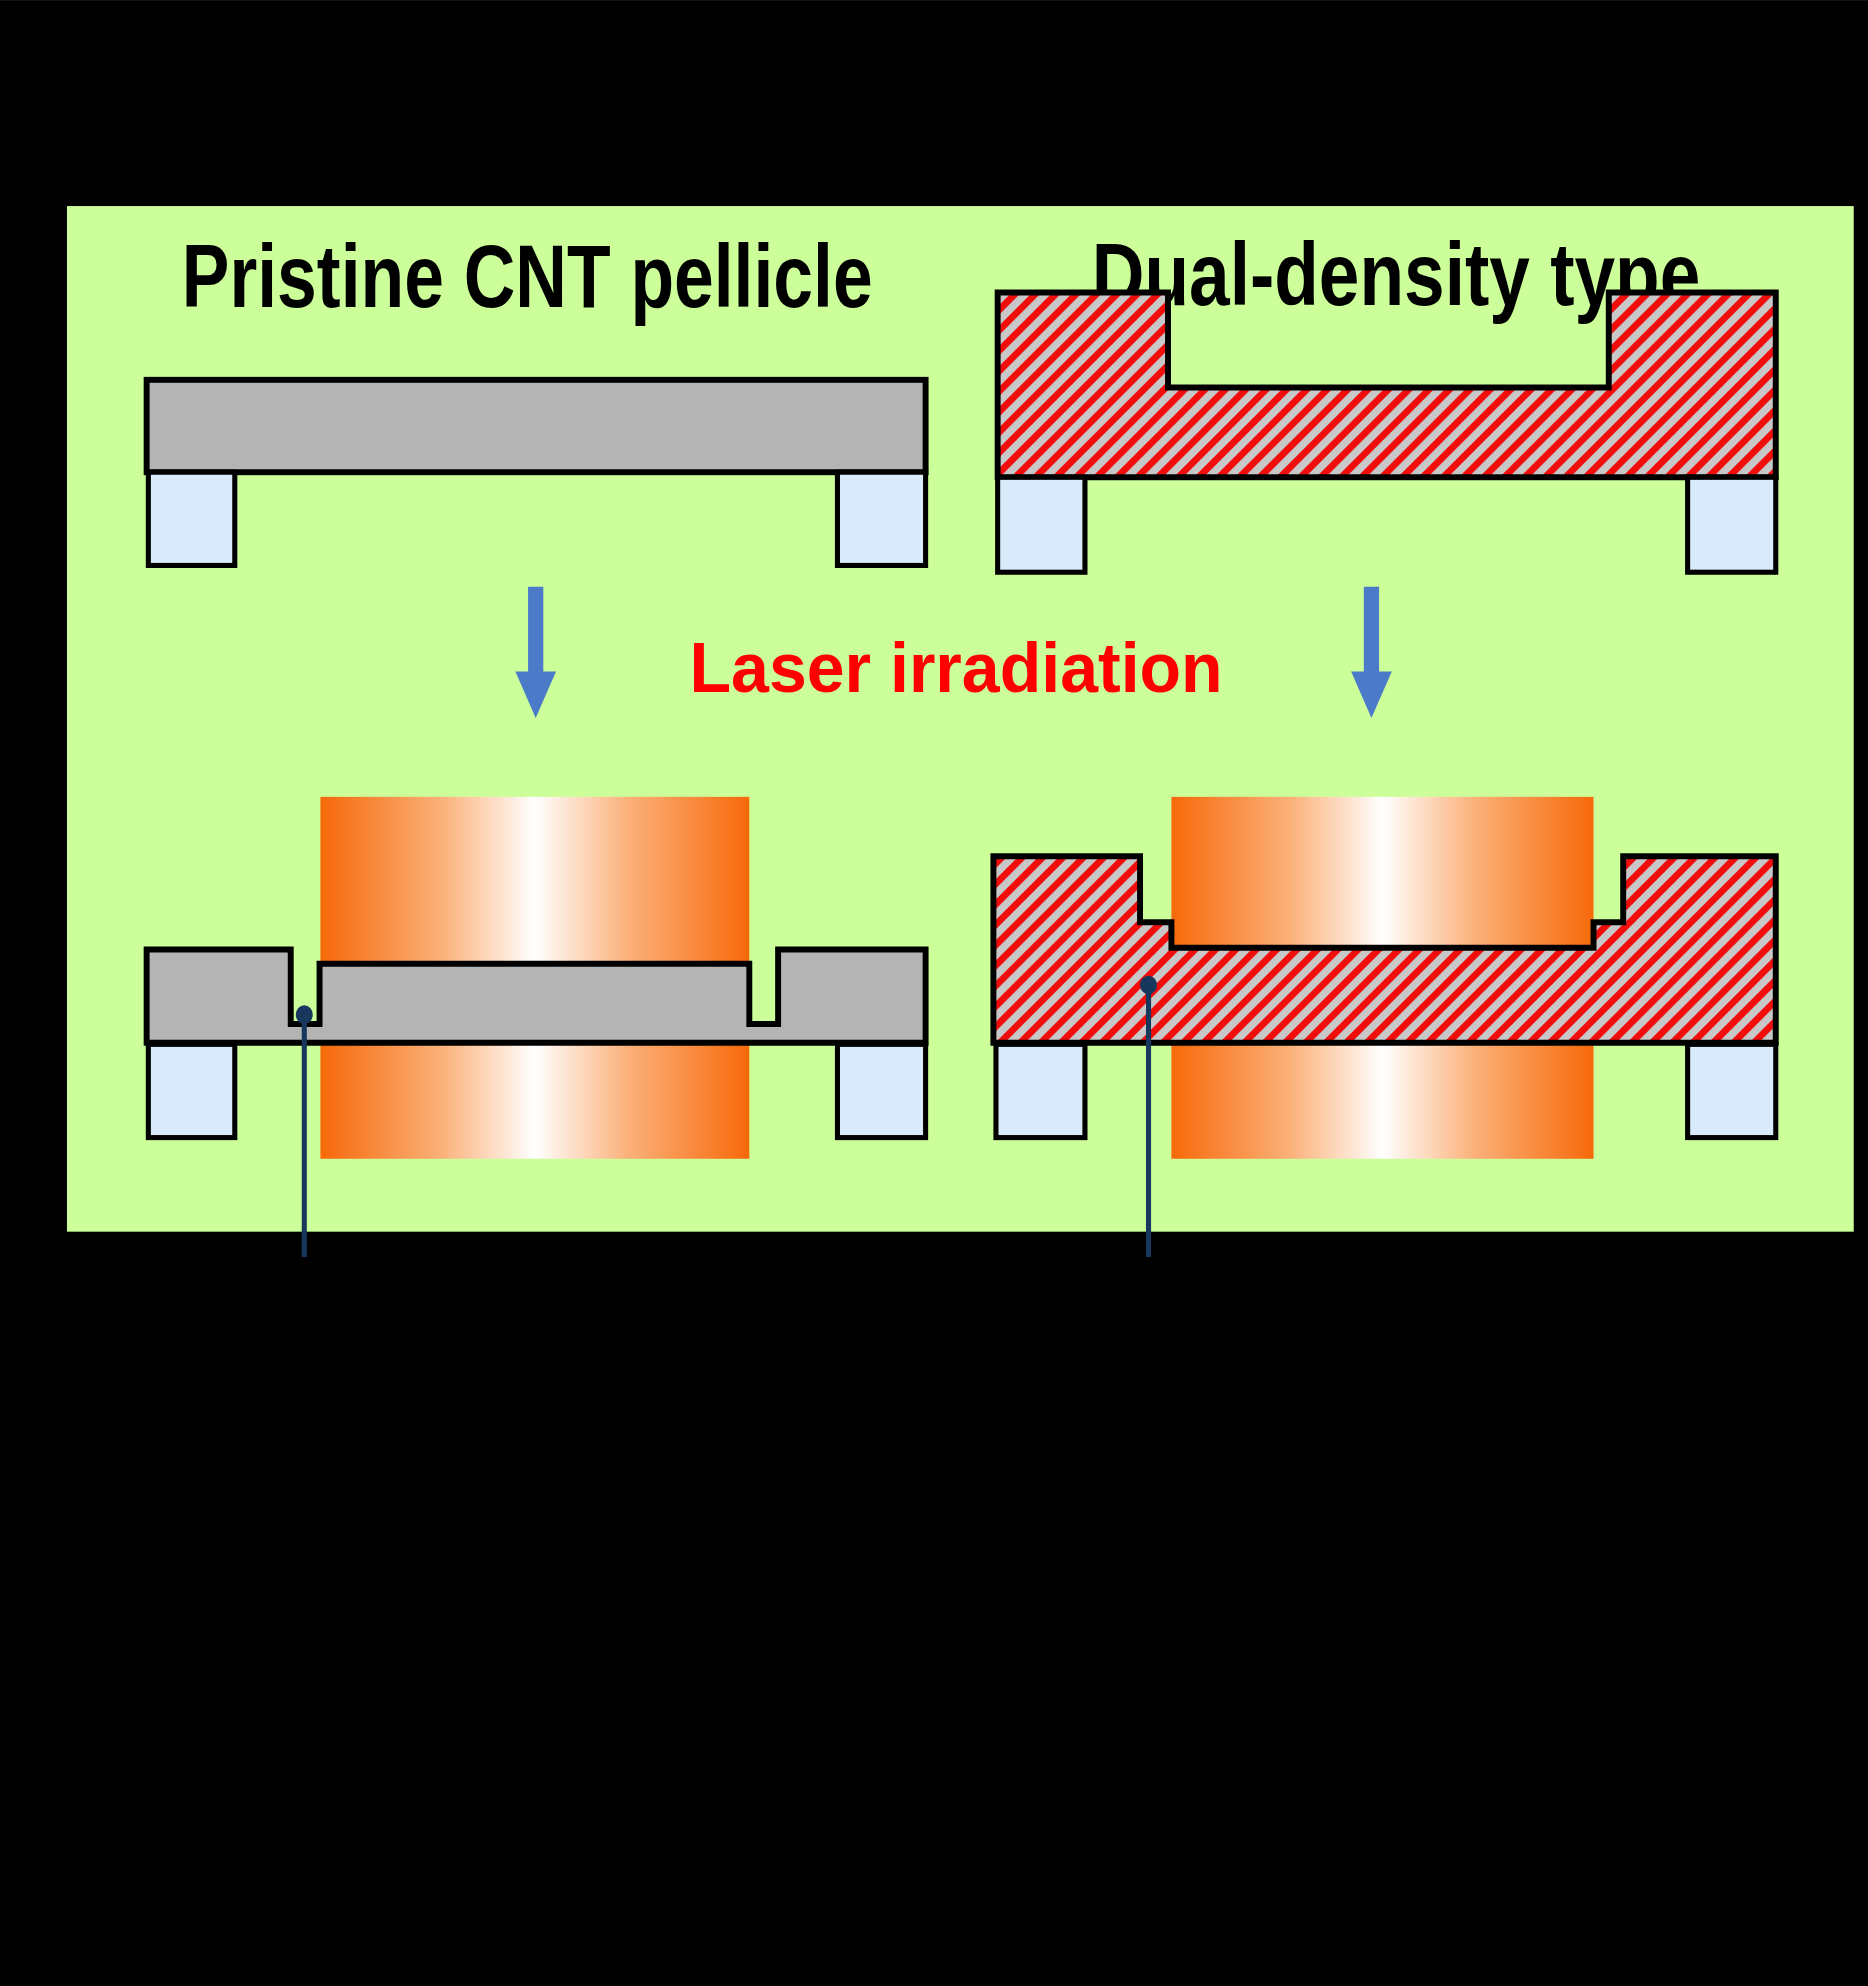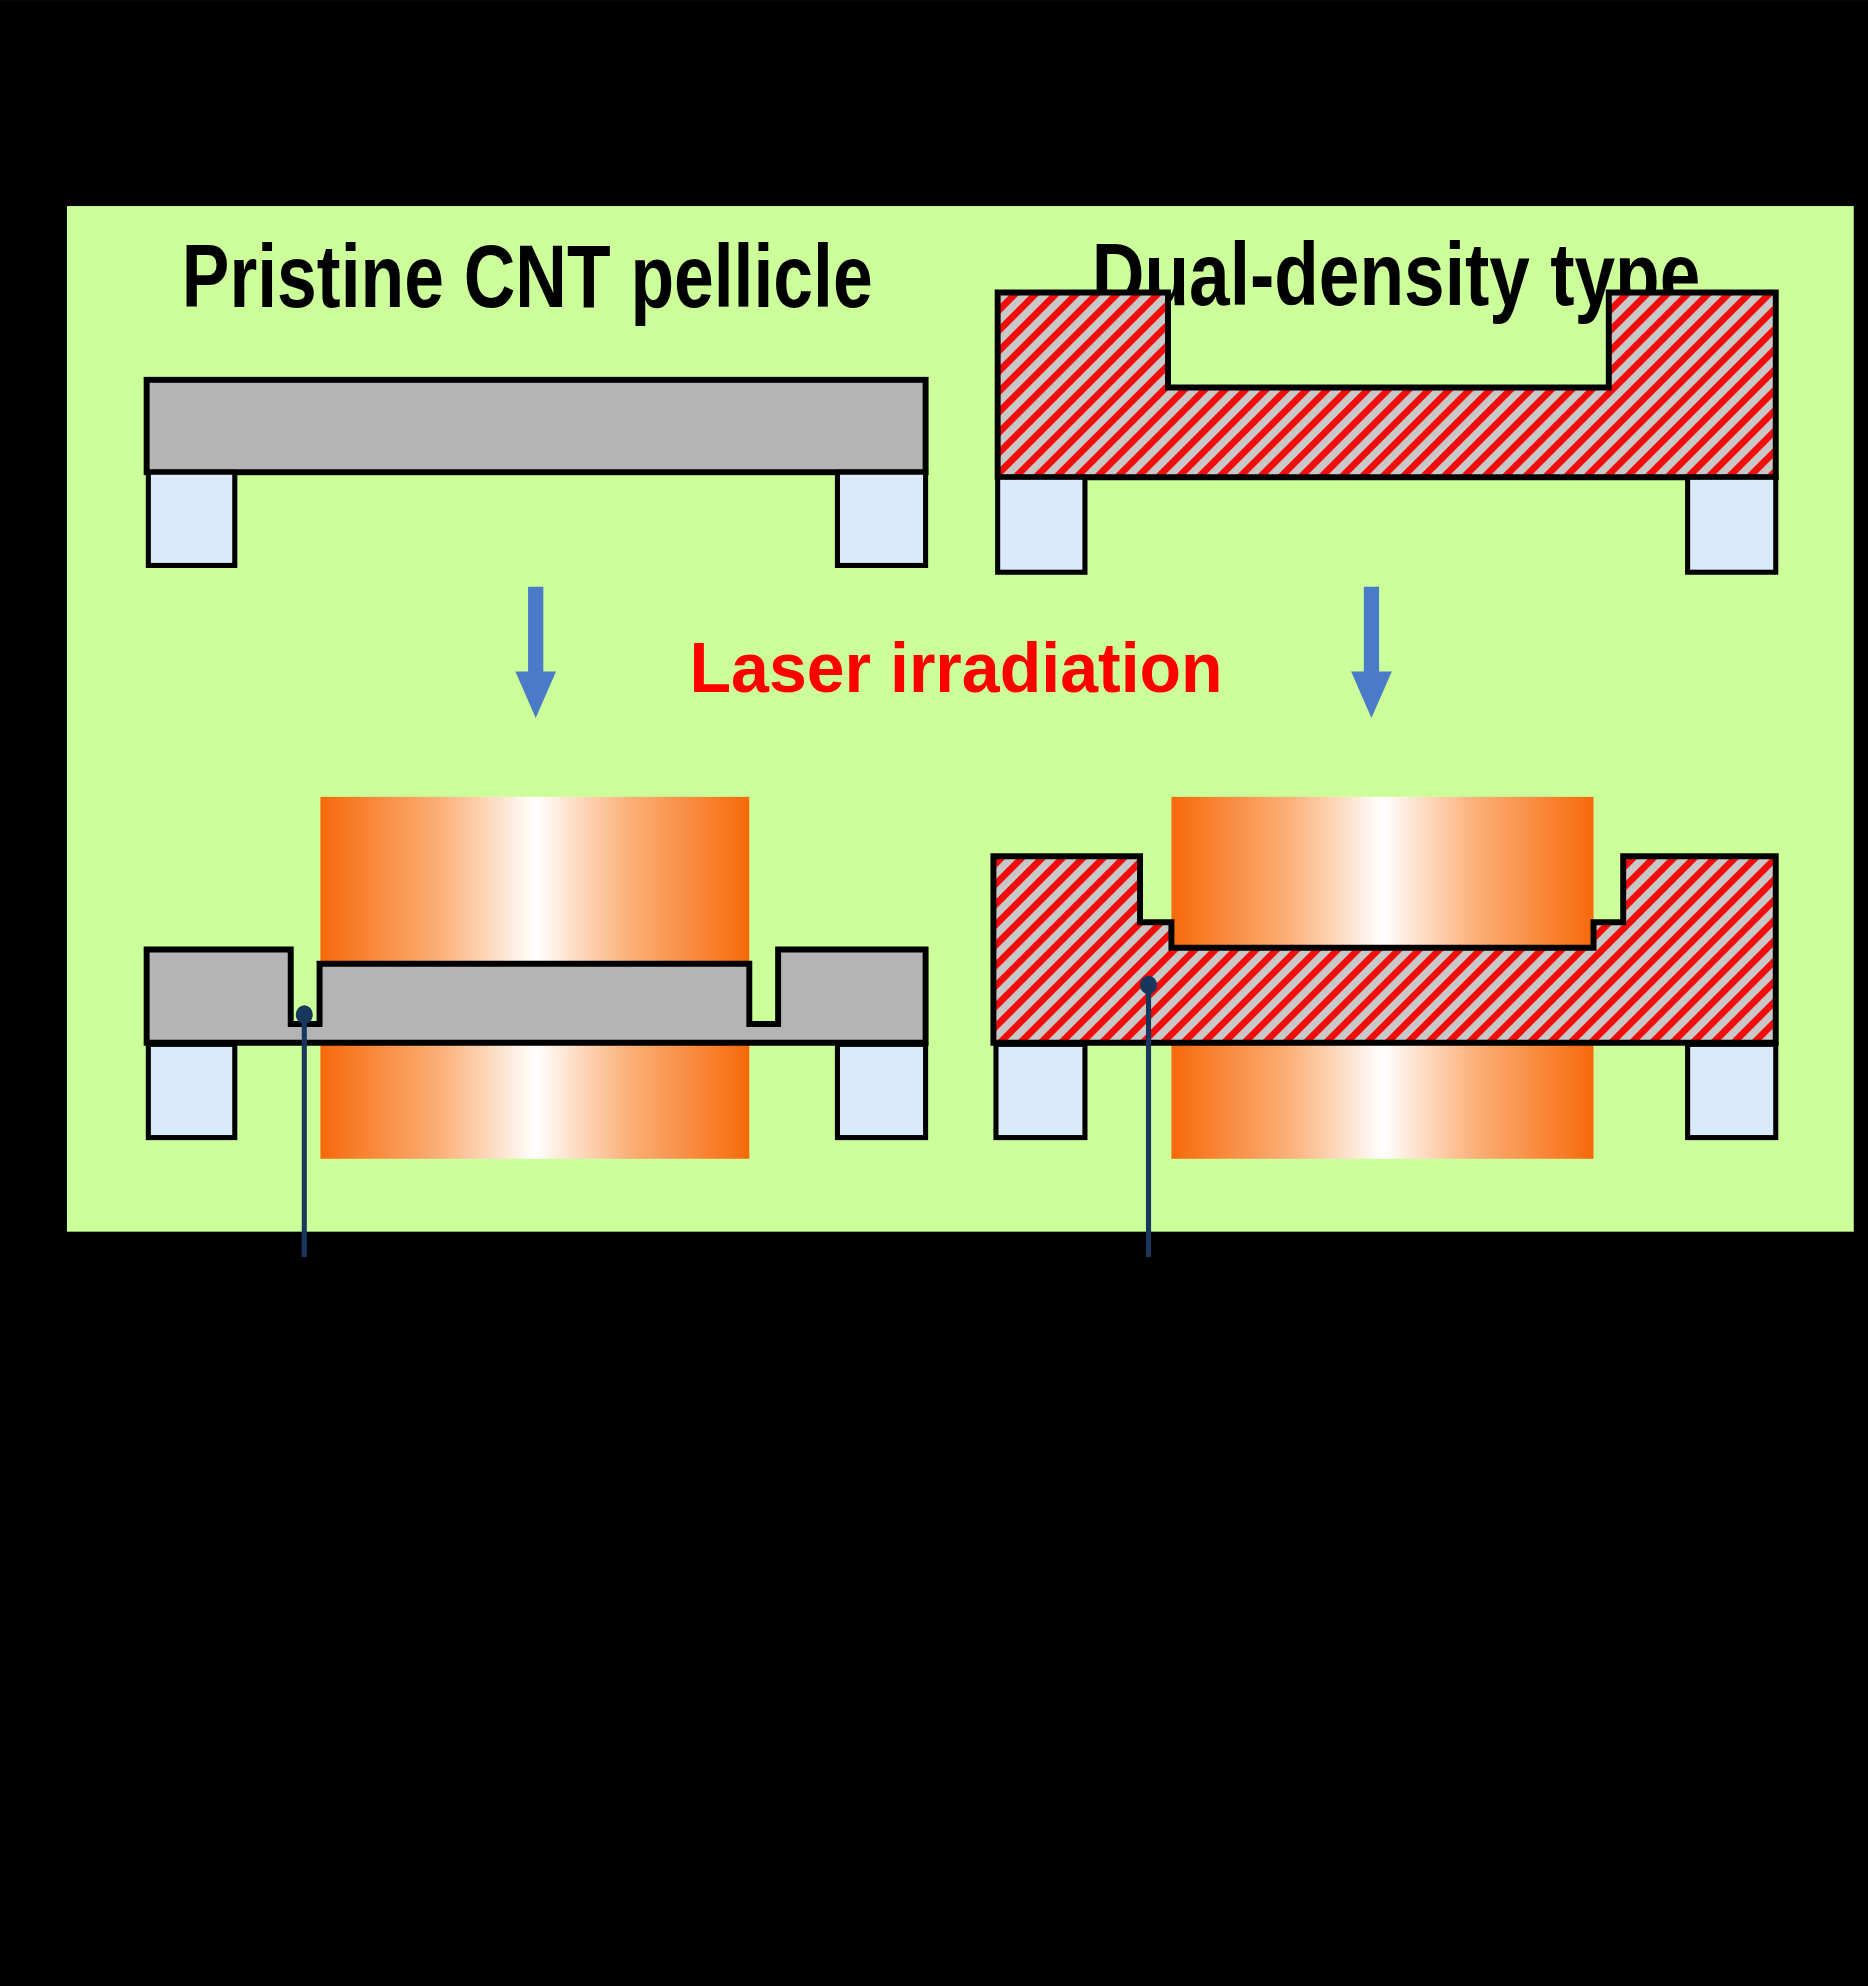--- a/index.html
+++ b/index.html
@@ -4,21 +4,21 @@
 <style>
   html, body {
     margin: 0;
     padding: 0;
     background: #000000;
   }
   .stage {
     position: relative;
     width: 1869px;
     height: 1987px;
-    background: #0f766e;
+    background: #fdba74;
     overflow: hidden;
     font-family: "Liberation Sans", sans-serif;
   }
   svg { display: block; }
   text {
     font-family: "Liberation Sans", sans-serif;
     font-weight: bold;
   }
 </style>
 </head>

